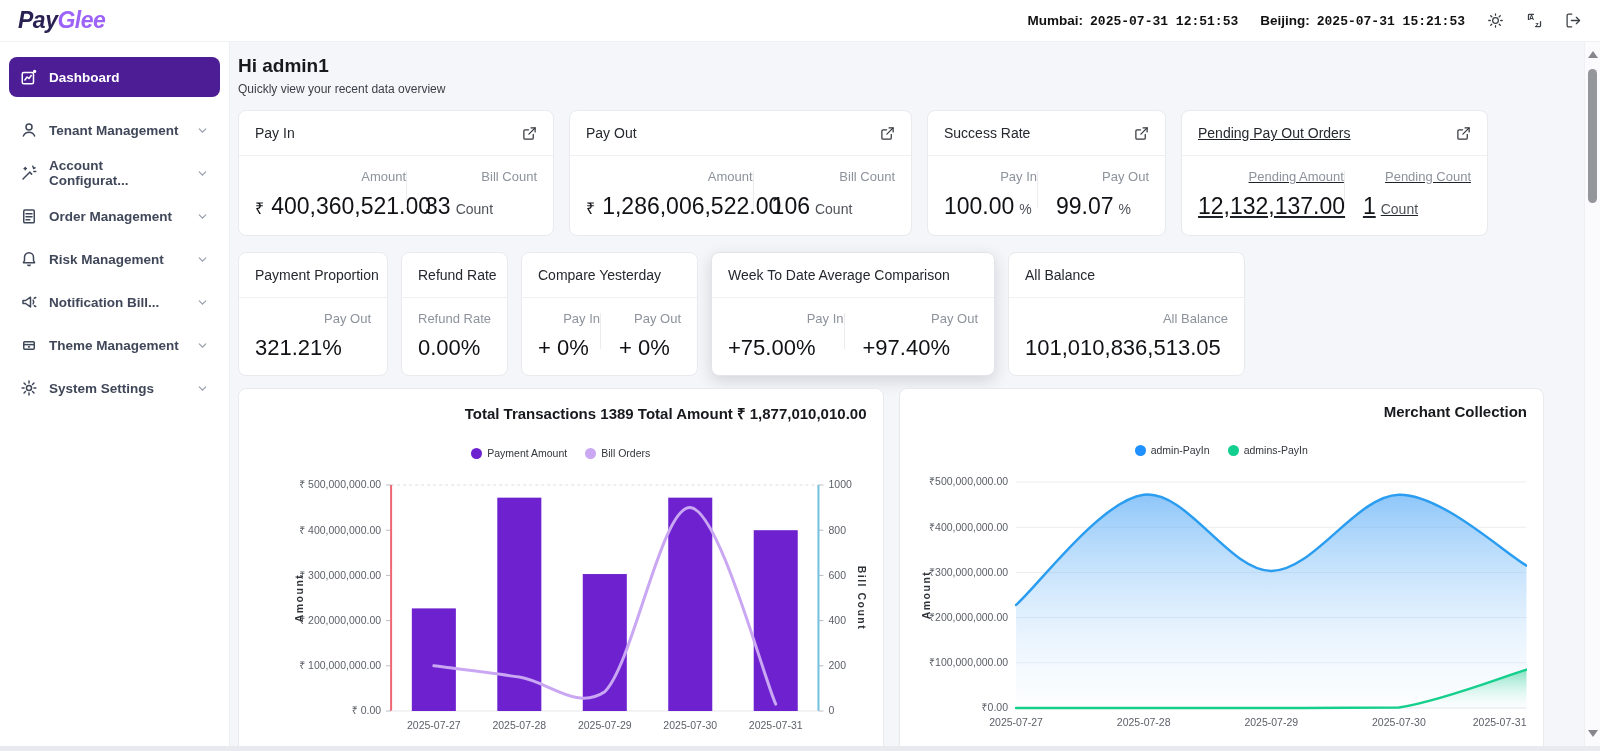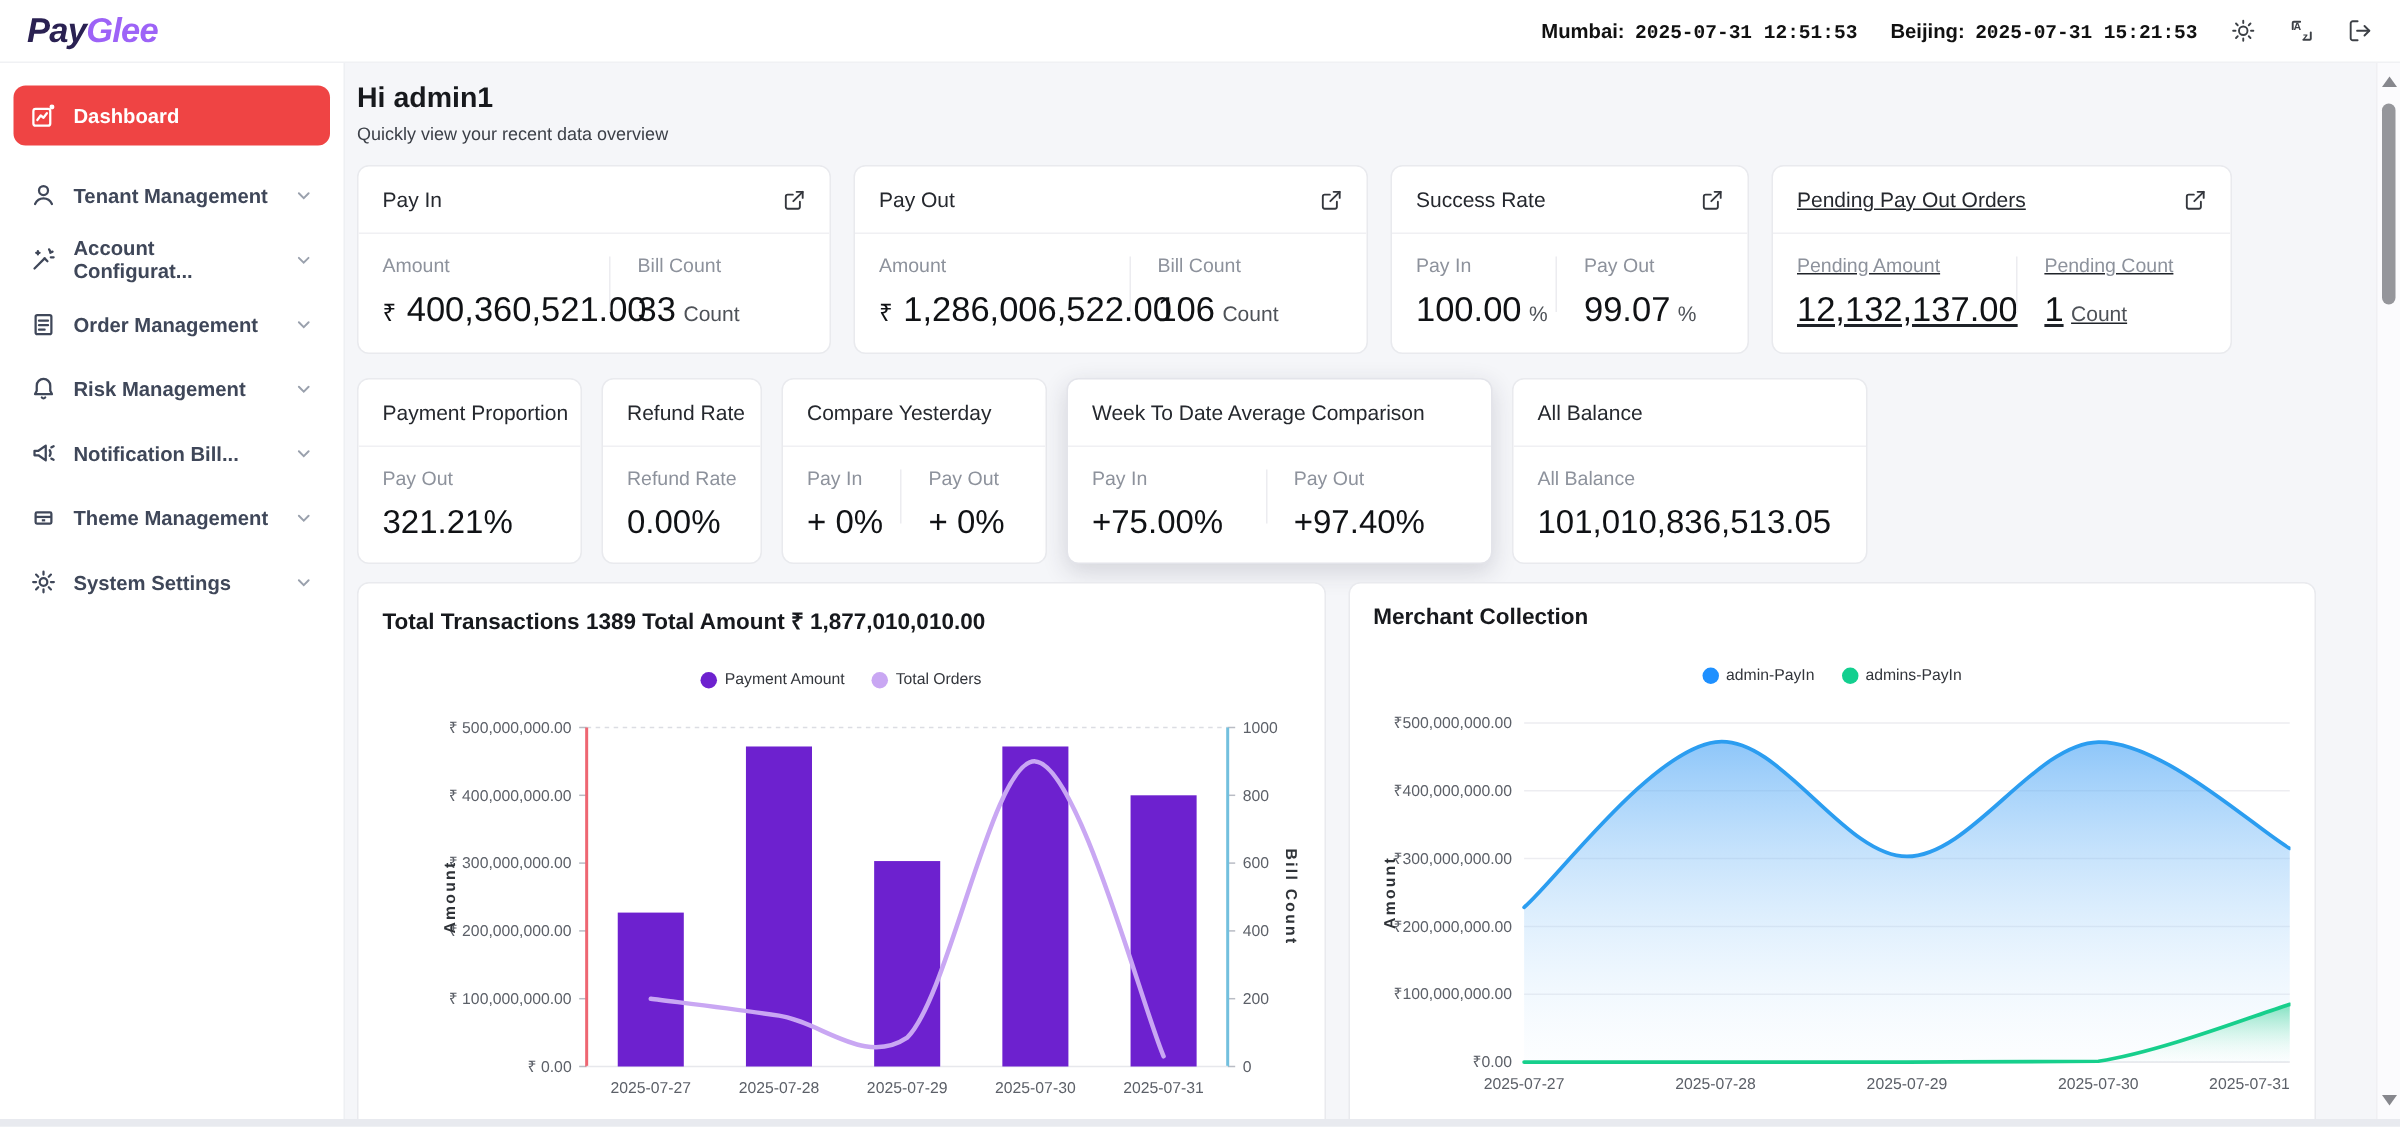--- a/index.html
+++ b/index.html
@@ -25,33 +25,33 @@
   .hicon svg { width:100%; height:100%; }
   
   .sidebar {
     position:absolute; top:42px; left:0; bottom:5px; width:230px; background:#fff;
     border-right:1px solid #eef0f3; padding-top:12px; z-index:5;
   }
   .side-item {
     height:40px; margin:3px 9px; border-radius:8px; display:flex; align-items:center;
     padding:0 11px; gap:11px; color:#3f4759; font-weight:bold; font-size:13.5px; cursor:pointer;
   }
-  .side-item.active { background:#ef4444; color:#fff; margin-bottom:13px; }
+  .side-item.active { background:#4c1d95; color:#fff; margin-bottom:13px; }
   .si-icon { width:18px; height:18px; display:inline-flex; flex:none; }
   .si-icon svg { width:100%; height:100%; }
   .chev { margin-left:auto; width:13px; height:13px; color:#9aa1ad; display:inline-flex; }
   .chev svg { width:100%; height:100%; }
   
   .content {
     position:absolute; left:230px; top:42px; right:16px; bottom:5px;
     padding:13px 40px 0 8px; overflow:hidden;
   }
   .greeting { font-size:19px; font-weight:bold; color:#17191d; }
   .subtitle { font-size:12px; color:#3c4048; margin-top:5px; }
-  .row { display:flex; margin-top:14px; }
+  .row { display:flex; margin-top:14px;text-align:right; }
   .row1 { gap:15px; }
   .row2 { gap:13px; margin-top:16px; }
   .card {
     background:#fff; border:1px solid #e9eaee; border-radius:8px; overflow:hidden;
   }
   .stat-card { height:126px; }
   .row2 .stat-card { height:124px; }
   .elevated { box-shadow:0 5px 16px rgba(40,40,60,0.16); border-color:#e3e4ea; }
   .card-head {
     height:45px; display:flex; align-items:center; padding:0 16px;
@@ -463,21 +463,21 @@
     <div class="row chart-row">
       <div class="card chart-card">
         <div class="chart-title">Total Transactions 1389 Total Amount ₹ 1,877,010,010.00</div>
         <div class="legend">
           <span class="legend-item">
             <span class="legend-dot" style="background:#6d21cf"></span>
             <span>Payment Amount</span>
           </span>
           <span class="legend-item">
             <span class="legend-dot" style="background:#c9a7f3"></span>
-            <span>Total Orders</span>
+            <span>Bill Orders</span>
           </span>
         </div>
         <svg class="chart-svg" id="tx-chart" viewBox="0 0 611 280" preserveAspectRatio="none">
             <line x1="136" y1="22" x2="563" y2="22" stroke="#dcdde3" stroke-dasharray="3 3"></line>
             <line x1="131" y1="248" x2="136" y2="248" stroke="#b9bcc4"></line>
             <text x="126" y="251.5" text-anchor="end">₹ 0.00</text>
             <line x1="131" y1="202.8" x2="136" y2="202.8" stroke="#b9bcc4"></line>
             <text x="126" y="206.3" text-anchor="end">₹ 100,000,000.00</text>
             <line x1="131" y1="157.6" x2="136" y2="157.6" stroke="#b9bcc4"></line>
             <text x="126" y="161.1" text-anchor="end">₹ 200,000,000.00</text>

